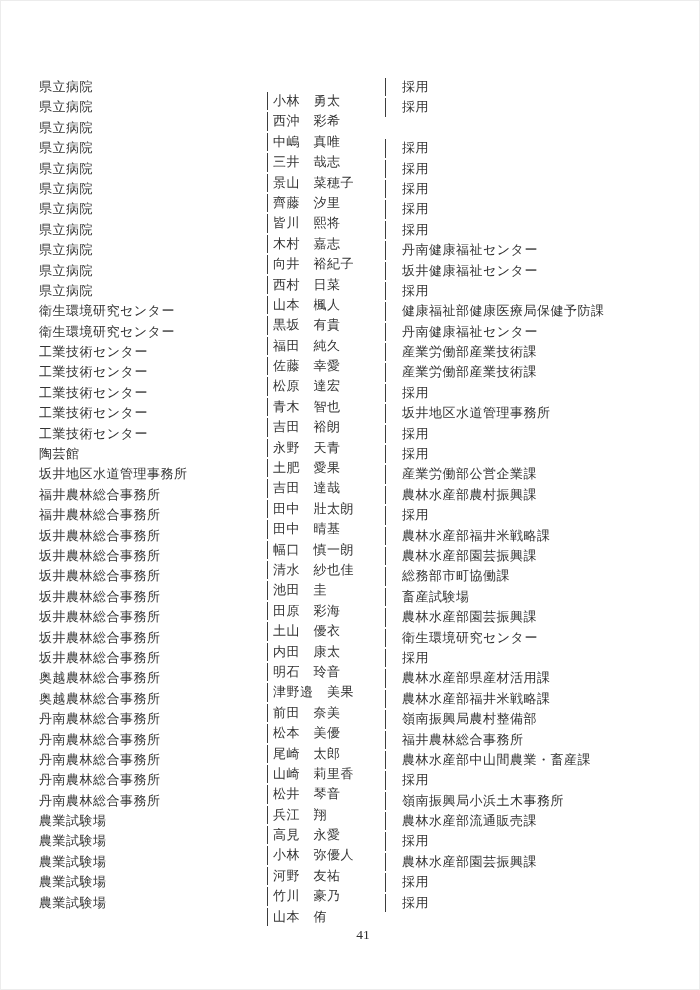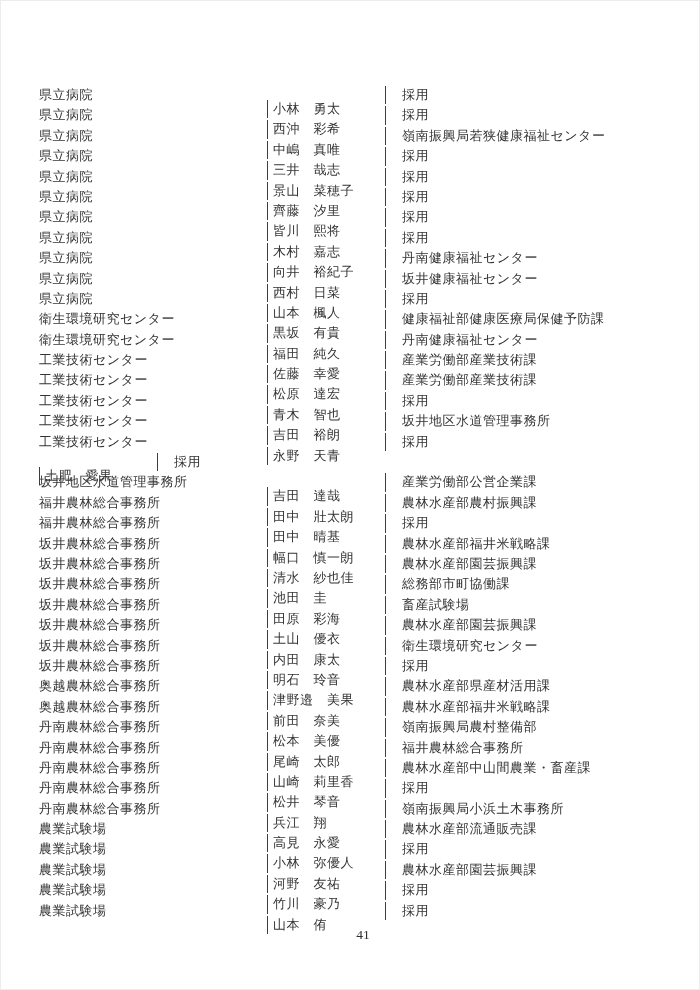--- a/index.html
+++ b/index.html
@@ -13,21 +13,21 @@
     position: relative;
     font-family: "Liberation Serif", "DejaVu Serif", serif;
     color: #333333;
     overflow: hidden;
     box-sizing: border-box;
     border: 1px solid #ececec;
   }
   .roster {
     position: absolute;
     left: 38px;
-    top: 85px;
+    top: 77px;
     width: 625px;
   }
   .row {
     display: flex;
     align-items: center;
     height: 18.4px;
     margin-bottom: 2px;
     font-size: 13px;
     line-height: 18.4px;
     white-space: nowrap;
@@ -76,21 +76,20 @@
 
   <div class="row">
     <div class="cell org">県立病院</div>
     <div class="cell name">西沖　彩希</div>
     <div class="cell dest">採用</div>
   </div>
 
   <div class="row">
     <div class="cell org">県立病院</div>
     <div class="cell name">中嶋　真唯</div>
-    <div class="cell dest">嶺南振興局若狭健康福祉センター</div>
   </div>
 
   <div class="row">
     <div class="cell org">県立病院</div>
     <div class="cell name">三井　哉志</div>
     <div class="cell dest">採用</div>
   </div>
 
   <div class="row">
     <div class="cell org">県立病院</div>
@@ -170,20 +169,21 @@
     <div class="cell dest">坂井地区水道管理事務所</div>
   </div>
 
   <div class="row">
     <div class="cell org">工業技術センター</div>
     <div class="cell name">永野　天青</div>
     <div class="cell dest">採用</div>
   </div>
 
   <div class="row">
+    <div class="cell org">陶芸館</div>
     <div class="cell name">土肥　愛果</div>
     <div class="cell dest">採用</div>
   </div>
 
   <div class="row">
     <div class="cell org">坂井地区水道管理事務所</div>
     <div class="cell name">吉田　達哉</div>
     <div class="cell dest">産業労働部公営企業課</div>
   </div>
 

